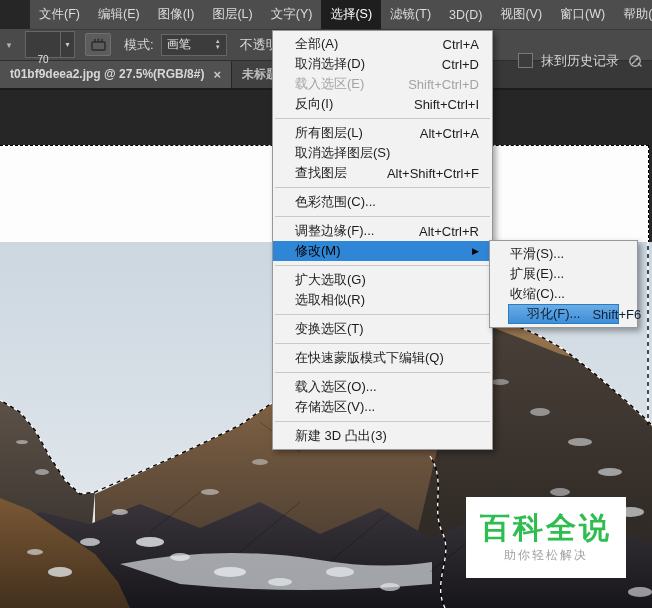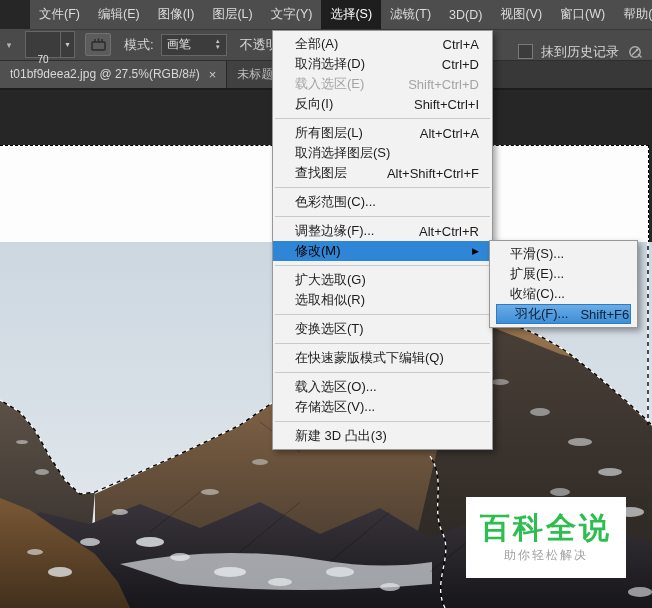--- a/index.html
+++ b/index.html
@@ -27,26 +27,26 @@
   .brush-dot{width:7px;height:7px;border-radius:50%;background:#fff;margin-bottom:1px;}
   .brush-size{font-size:10px;color:#e3e3e3;line-height:1;}
   .brush-arrow{width:13px;height:25px;background:#3c3c3c;border:1px solid #666;display:flex;
     align-items:center;justify-content:center;font-size:8px;color:#ccc;}
   .panel-toggle{margin-left:10px;width:24px;height:21px;background:#5c5c5c;border:1px solid #707070;
     border-radius:2px;display:flex;align-items:center;justify-content:center;}
   .label{margin-left:13px;white-space:nowrap;}
   .mode-select{margin-left:7px;width:54px;height:20px;background:#3c3c3c;border:1px solid #666;
     display:flex;align-items:center;justify-content:space-between;padding:0 5px;font-size:12px;color:#e3e3e3;}
   .updown{display:flex;flex-direction:column;font-size:6px;color:#c7c7c7;line-height:.9;}
-  .right-group{position:absolute;right:7px;top:7px;height:31px;display:flex;align-items:center;gap:8px;}
+  .right-group{position:absolute;right:7px;top:16px;height:31px;display:flex;align-items:center;gap:8px;}
   .checkbox{width:13px;height:13px;background:#3c3c3c;border:1px solid #7a7a7a;}
 
   
   .tabbar{position:absolute;top:60px;left:0;right:0;height:28px;background:#383838;
-    border-bottom:2px solid #1c1c1c;display:flex;font-size:12px;z-index:5;}
+    border-bottom:2px solid #1c1c1c;display:flex;font-size:12px;z-index:5;font-weight:bold;}
   .tab{display:flex;align-items:center;gap:9px;padding:0 10px;white-space:nowrap;cursor:default;}
   .tab.active{background:#505050;color:#d8d8d8;border-right:1px solid #262626;}
   .tab.inactive{background:#414141;color:#bdbdbd;border-right:1px solid #262626;}
   .tab-close{color:#c9c9c9;font-size:13px;line-height:1;}
 
   
   .canvas{position:absolute;top:88px;left:0;right:0;bottom:0;background:#262626;z-index:1;}
   .white-strip{position:absolute;top:57px;left:0;width:648px;height:97px;background:#fdfdfd;
     border-top:1px dashed #000;border-right:1px dashed #000;}
   .photo{position:absolute;top:154px;left:0;width:652px;height:366px;}
@@ -67,21 +67,21 @@
   .mi.disabled{color:#a4a4a4;}
   .mi.hl{background:#2f86d6;color:#000000;}
   .mi .arrow{font-size:9px;}
   .sep{border-top:1px solid #c9c9c9;margin:4px 2px;}
 
   .submenu{position:absolute;left:489px;top:240px;width:147px;background:#f2f2f2;
     border:1px solid #979797;box-shadow:3px 3px 6px rgba(0,0,0,.35);padding:3px 0;
     z-index:110;font-size:13px;color:#1b1b1b;}
   .smi{height:20px;display:flex;align-items:center;padding:0 10px 0 20px;white-space:nowrap;cursor:default;}
   .smi .sc{margin-left:12px;}
-  .smi.hl{margin:0 6px;height:18px;border:1px solid #2e7cc0;
+  .smi.hl{margin:0 18px;height:18px;border:1px solid #2e7cc0;
     background:linear-gradient(#6aace6,#3e8ed8);color:#0b2036;padding:0 8px 0 18px;text-align:right;}
 </style>
 </head>
 <body>
 
 <div class="app">
 
   <div class="menubar">
     <div class="mb-item">文件(F)</div>
     <div class="mb-item">编辑(E)</div>

